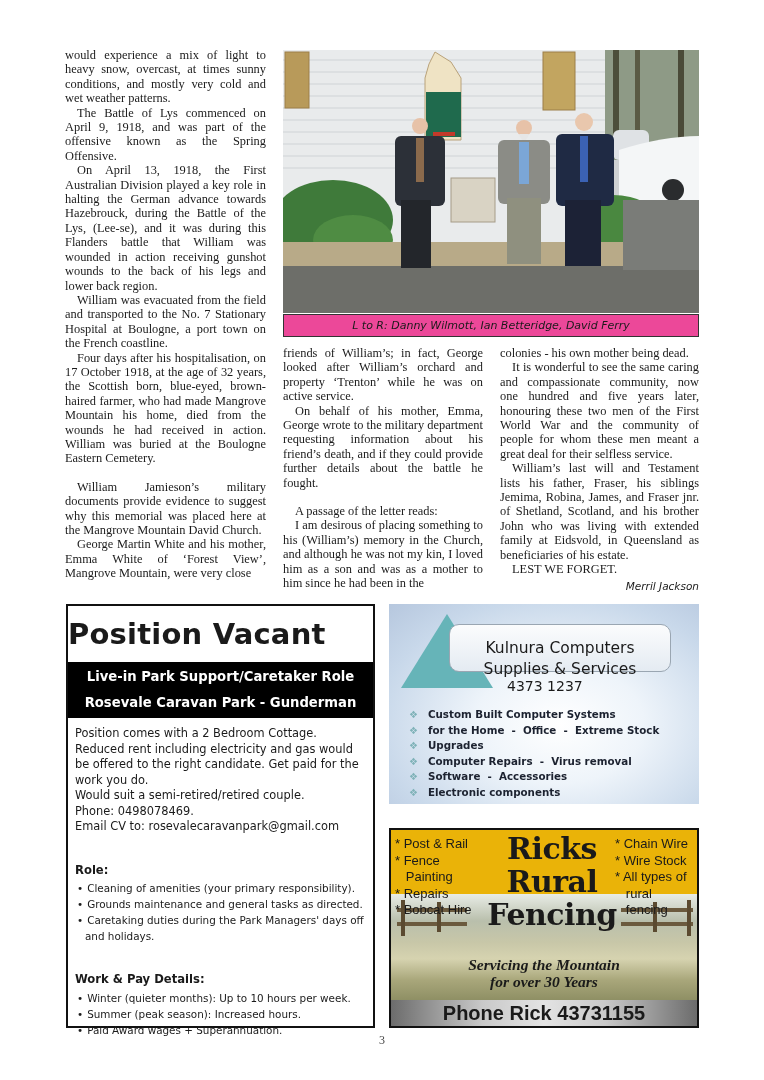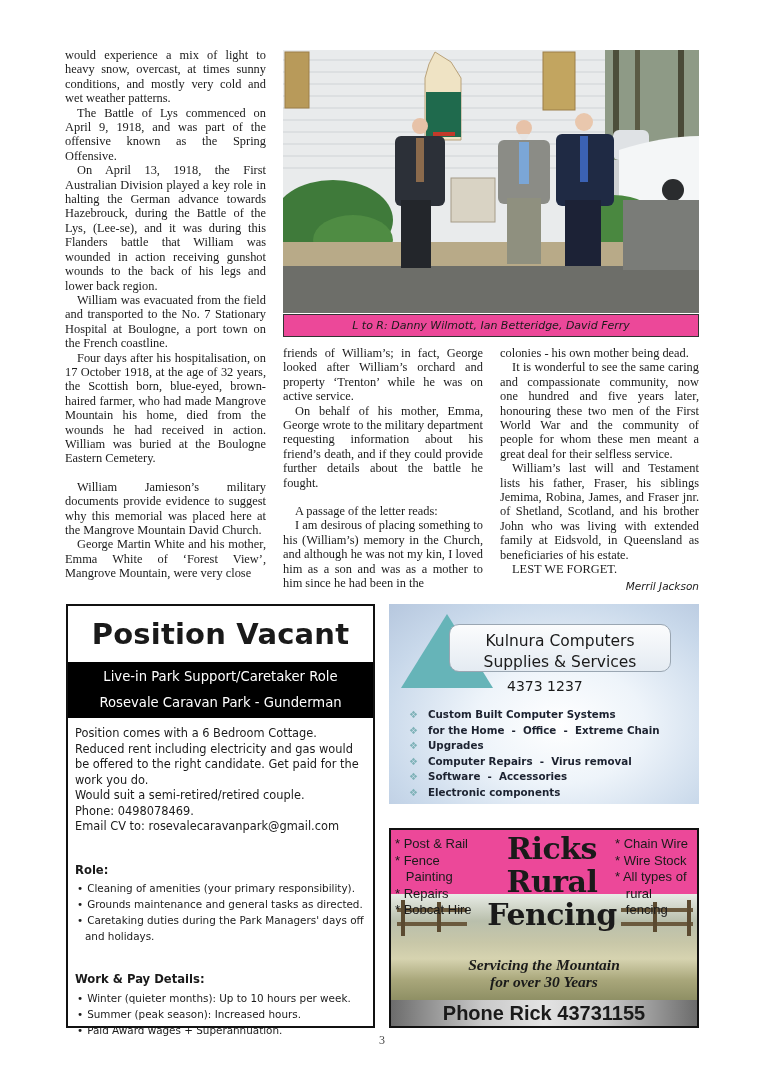--- a/index.html
+++ b/index.html
@@ -15,42 +15,42 @@
   #col3 { left: 500px; top: 346px; width: 199px; }
   .byline { text-align: right; font-family: "DejaVu Sans", sans-serif; font-style: italic; font-size: 10.5px; margin-top: 2px; }
 
   
   #photo { position: absolute; left: 283px; top: 50px; width: 416px; height: 263px; overflow: hidden; background: #cfd2d3; }
   #caption { position: absolute; left: 283px; top: 314px; width: 416px; height: 23px; border: 1px solid #333; background: #ec4899;
              font-family: "DejaVu Sans", sans-serif; font-style: italic; font-size: 11px; text-align: center; line-height: 21px; }
 
   
   #ad-vacant { position: absolute; left: 66px; top: 604px; width: 309px; height: 424px; border: 2px solid #111; background: #fff; }
-  #ad-vacant .title { font-family: "DejaVu Sans", sans-serif; font-weight: bold; font-size: 29px; text-align: center; height: 56px; line-height: 56px; letter-spacing: 0.2px; }
-  #ad-vacant .band { background: #000; color: #fff; font-family: "DejaVu Sans", sans-serif; font-weight: normal; font-size: 13.2px; text-align: center; line-height: 26px; padding: 2px 0; }
+  #ad-vacant .title { font-family: "DejaVu Sans", sans-serif; font-weight: bold; font-size: 29px; text-align: left; height: 56px; line-height: 56px; letter-spacing: 0.2px; }
+  #ad-vacant .band { background: #000; color: #fff; font-family: "DejaVu Sans", sans-serif; font-weight: bold; font-size: 13.2px; text-align: center; line-height: 26px; padding: 2px 0; }
   #ad-vacant .body { padding: 8px 7px 0 7px; font-family: "DejaVu Sans", sans-serif; font-size: 11.4px; line-height: 15.5px; }
   #ad-vacant .intro div { white-space: nowrap; }
   #ad-vacant h4 { font-size: 11.6px; font-weight: bold; margin-top: 28px; margin-bottom: 2px; }
   #ad-vacant ul { list-style: none; font-size: 10.4px; line-height: 16px; }
   #ad-vacant li { padding-left: 10px; text-indent: -8px; }
   #ad-vacant li::before { content: "\2022"; margin-right: 4px; }
 
   
   #ad-kulnura { position: absolute; left: 389px; top: 604px; width: 310px; height: 200px; overflow: hidden;
                 background: radial-gradient(ellipse at 55% 60%, #ffffff 0%, #eef4fa 35%, #c8d8ea 75%, #b6c7de 100%); }
   #ad-kulnura .tri { position: absolute; left: 12px; top: 10px; width: 0; height: 0;
                      border-left: 46px solid transparent; border-right: 46px solid transparent; border-bottom: 74px solid #66b4b8; }
   #ad-kulnura .namebox { position: absolute; left: 60px; top: 20px; width: 222px; height: 48px; border: 1px solid #9aa6b2; border-radius: 10px;
-                         background: linear-gradient(#fbfcfd, #e4ebf2); font-family: "DejaVu Sans", sans-serif; font-size: 15.5px; line-height: 21px; text-align: center; padding-top: 6px; }
+                         background: linear-gradient(#fbfcfd, #e4ebf2); font-family: "DejaVu Sans", sans-serif; font-size: 15.5px; line-height: 21px; text-align: center; padding-top: 13px; }
   #ad-kulnura .phone { position: absolute; left: 118px; top: 74px; font-family: "DejaVu Sans", sans-serif; font-size: 14px; font-weight: 500; }
   #ad-kulnura ul { position: absolute; left: 20px; top: 103px; list-style: none; font-family: "DejaVu Sans", sans-serif; font-size: 10.3px; font-weight: 600; color: #1c2230; line-height: 14.6px; }
   #ad-kulnura li .bul { color: #7fb2b8; margin-right: 10px; font-size: 10px; }
 
   
-  #ad-ricks { position: absolute; left: 389px; top: 828px; width: 310px; height: 200px; border: 2px solid #111; overflow: hidden; background: #ec4899; }
+  #ad-ricks { position: absolute; left: 389px; top: 828px; width: 310px; height: 200px; border: 2px solid #111; overflow: hidden; background: #eab308; }
   #ad-ricks .scene { position: absolute; left: 0; top: 64px; width: 306px; height: 108px;
                      background: linear-gradient(#e8ece6 0%, #b9bfac 25%, #c8c7a8 45%, #d6d3b0 60%, #a8a67a 80%, #8c8d62 100%); }
   #ad-ricks .fence { position: absolute; height: 4px; background: #6b5a3e; }
   #ad-ricks .post { position: absolute; width: 4px; background: #5b4a30; }
   #ad-ricks .left, #ad-ricks .right { position: absolute; top: 6px; font-family: "Liberation Sans", sans-serif; font-size: 13px; line-height: 16.5px; }
   #ad-ricks .left { left: 4px; }
   #ad-ricks .right { left: 224px; }
   #ad-ricks .left div, #ad-ricks .right div { white-space: nowrap; }
   #ad-ricks .brand { position: absolute; left: 88px; top: 2px; width: 146px; text-align: center; font-family: "DejaVu Serif", serif; font-weight: bold; font-size: 30px; line-height: 33px; letter-spacing: -0.5px; }
   #ad-ricks .slogan { position: absolute; left: 0; top: 126px; width: 306px; text-align: center; font-family: "Liberation Serif", serif; font-weight: bold; font-style: italic; font-size: 15.5px; line-height: 17px; }
@@ -152,21 +152,21 @@
 </div>
 
 <div id="ad-vacant">
   <div class="title">Position Vacant</div>
   <div class="band">
     <div>Live-in Park Support/Caretaker Role</div>
     <div>Rosevale Caravan Park - Gunderman</div>
   </div>
   <div class="body">
     <div class="intro">
-      <div>Position comes with a 6 Bedroom Cottage.</div>
+      <div>Position comes with a 2 Bedroom Cottage.</div>
       <div>Reduced rent including electricity and gas would</div>
       <div>be offered to the right candidate. Get paid for the</div>
       <div>work you do.</div>
       <div>Would suit a semi-retired/retired couple.</div>
       <div>Phone: 0498078469.</div>
       <div>Email CV to: rosevalecaravanpark@gmail.com</div>
     </div>
     <h4>Role:</h4>
     <ul>
       <li>Cleaning of amenities (your primary responsibility).</li>
@@ -184,21 +184,21 @@
 
 <div id="ad-kulnura">
   <div class="tri"></div>
   <div class="namebox">
     <div>Kulnura Computers</div>
     <div>Supplies &amp; Services</div>
   </div>
   <div class="phone">4373 1237</div>
   <ul>
     <li><span class="bul">❖</span><span>Custom Built Computer Systems</span></li>
-    <li><span class="bul">❖</span><span style="white-space:pre">for the Home  -  Office  -  Extreme Chain</span></li>
+    <li><span class="bul">❖</span><span style="white-space:pre">for the Home  -  Office  -  Extreme Stock</span></li>
     <li><span class="bul">❖</span><span>Upgrades</span></li>
     <li><span class="bul">❖</span><span style="white-space:pre">Computer Repairs  -  Virus removal</span></li>
     <li><span class="bul">❖</span><span style="white-space:pre">Software  -  Accessories</span></li>
     <li><span class="bul">❖</span><span>Electronic components</span></li>
   </ul>
 </div>
 
 <div id="ad-ricks">
   <div class="scene">
     <div class="fence" style="left:6px; top:14px; width:70px;"></div>

